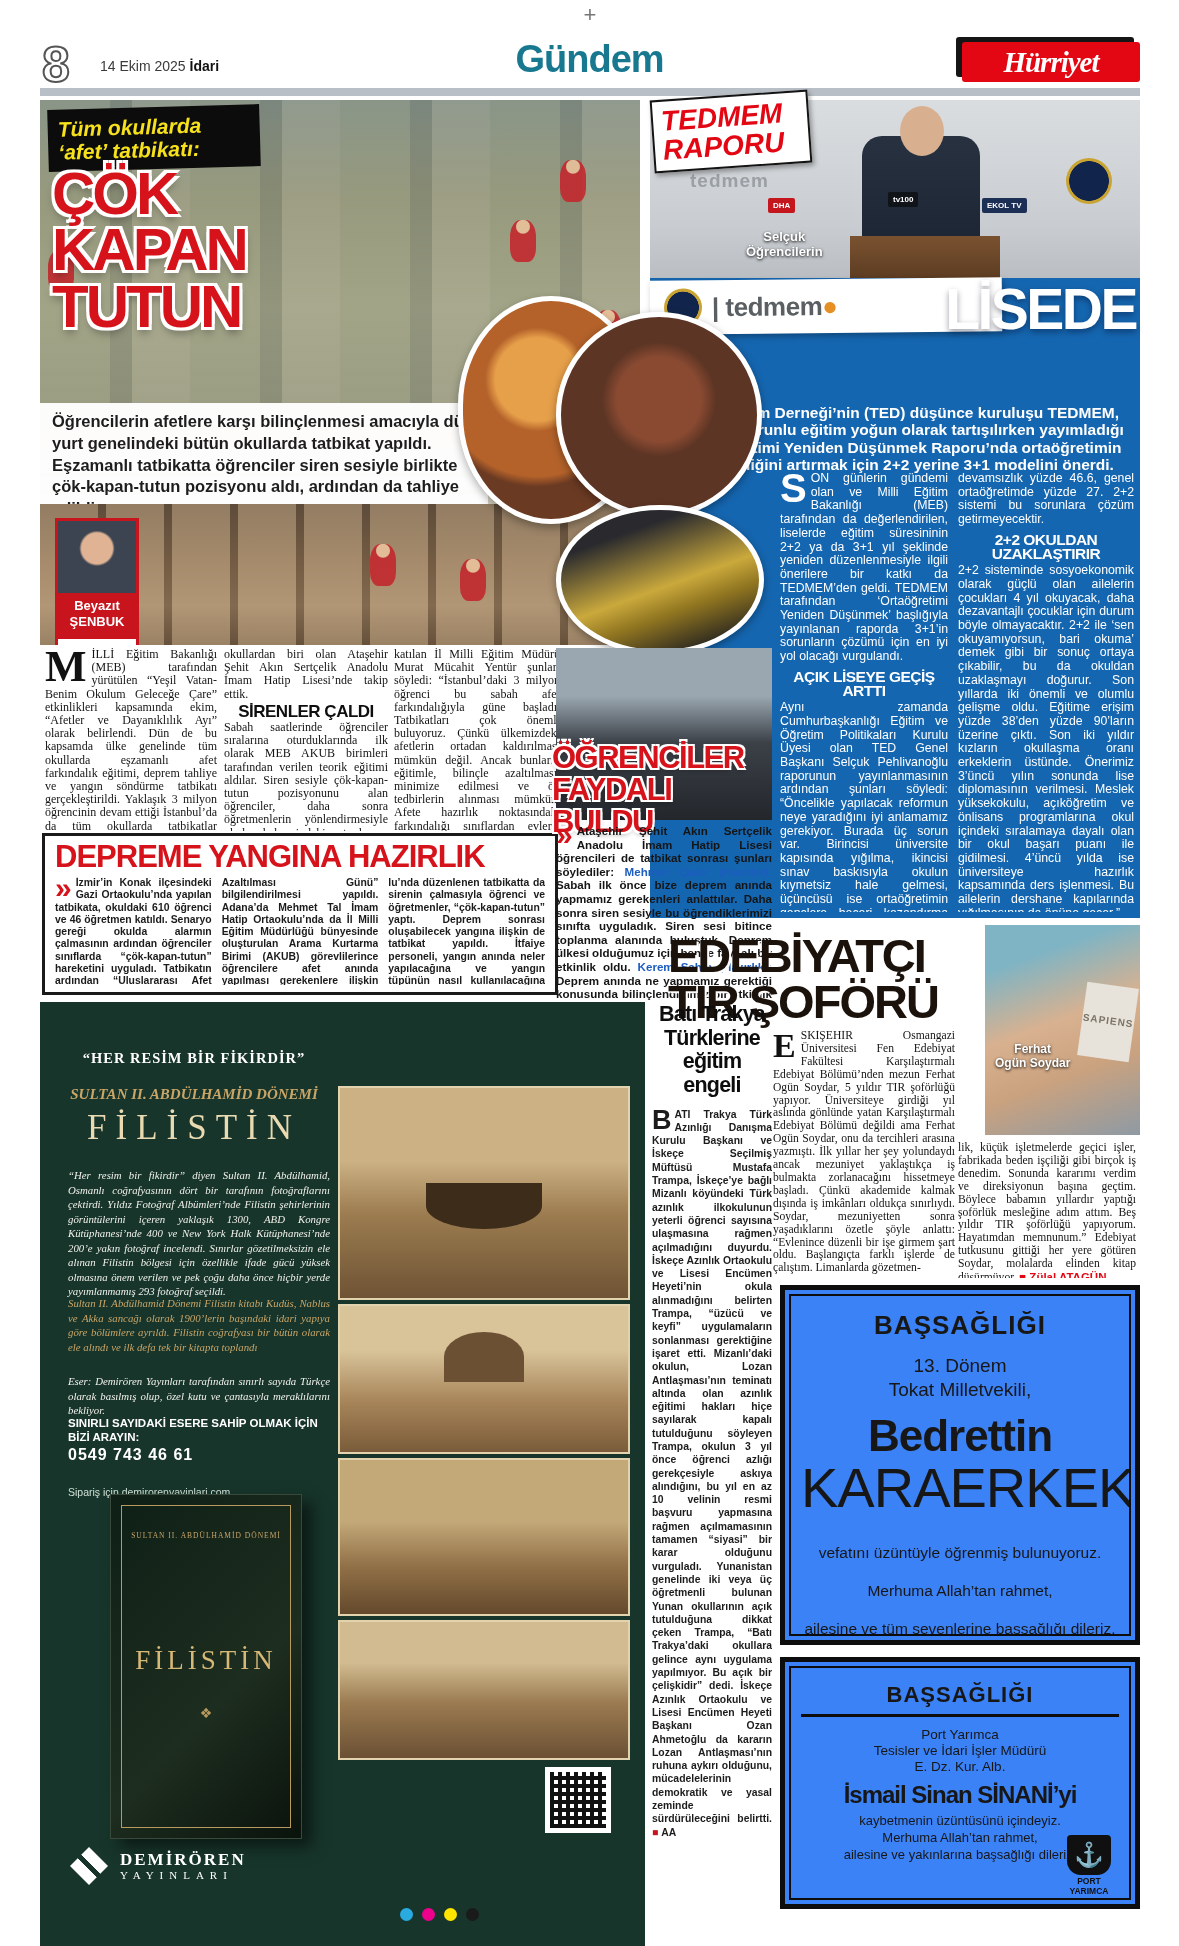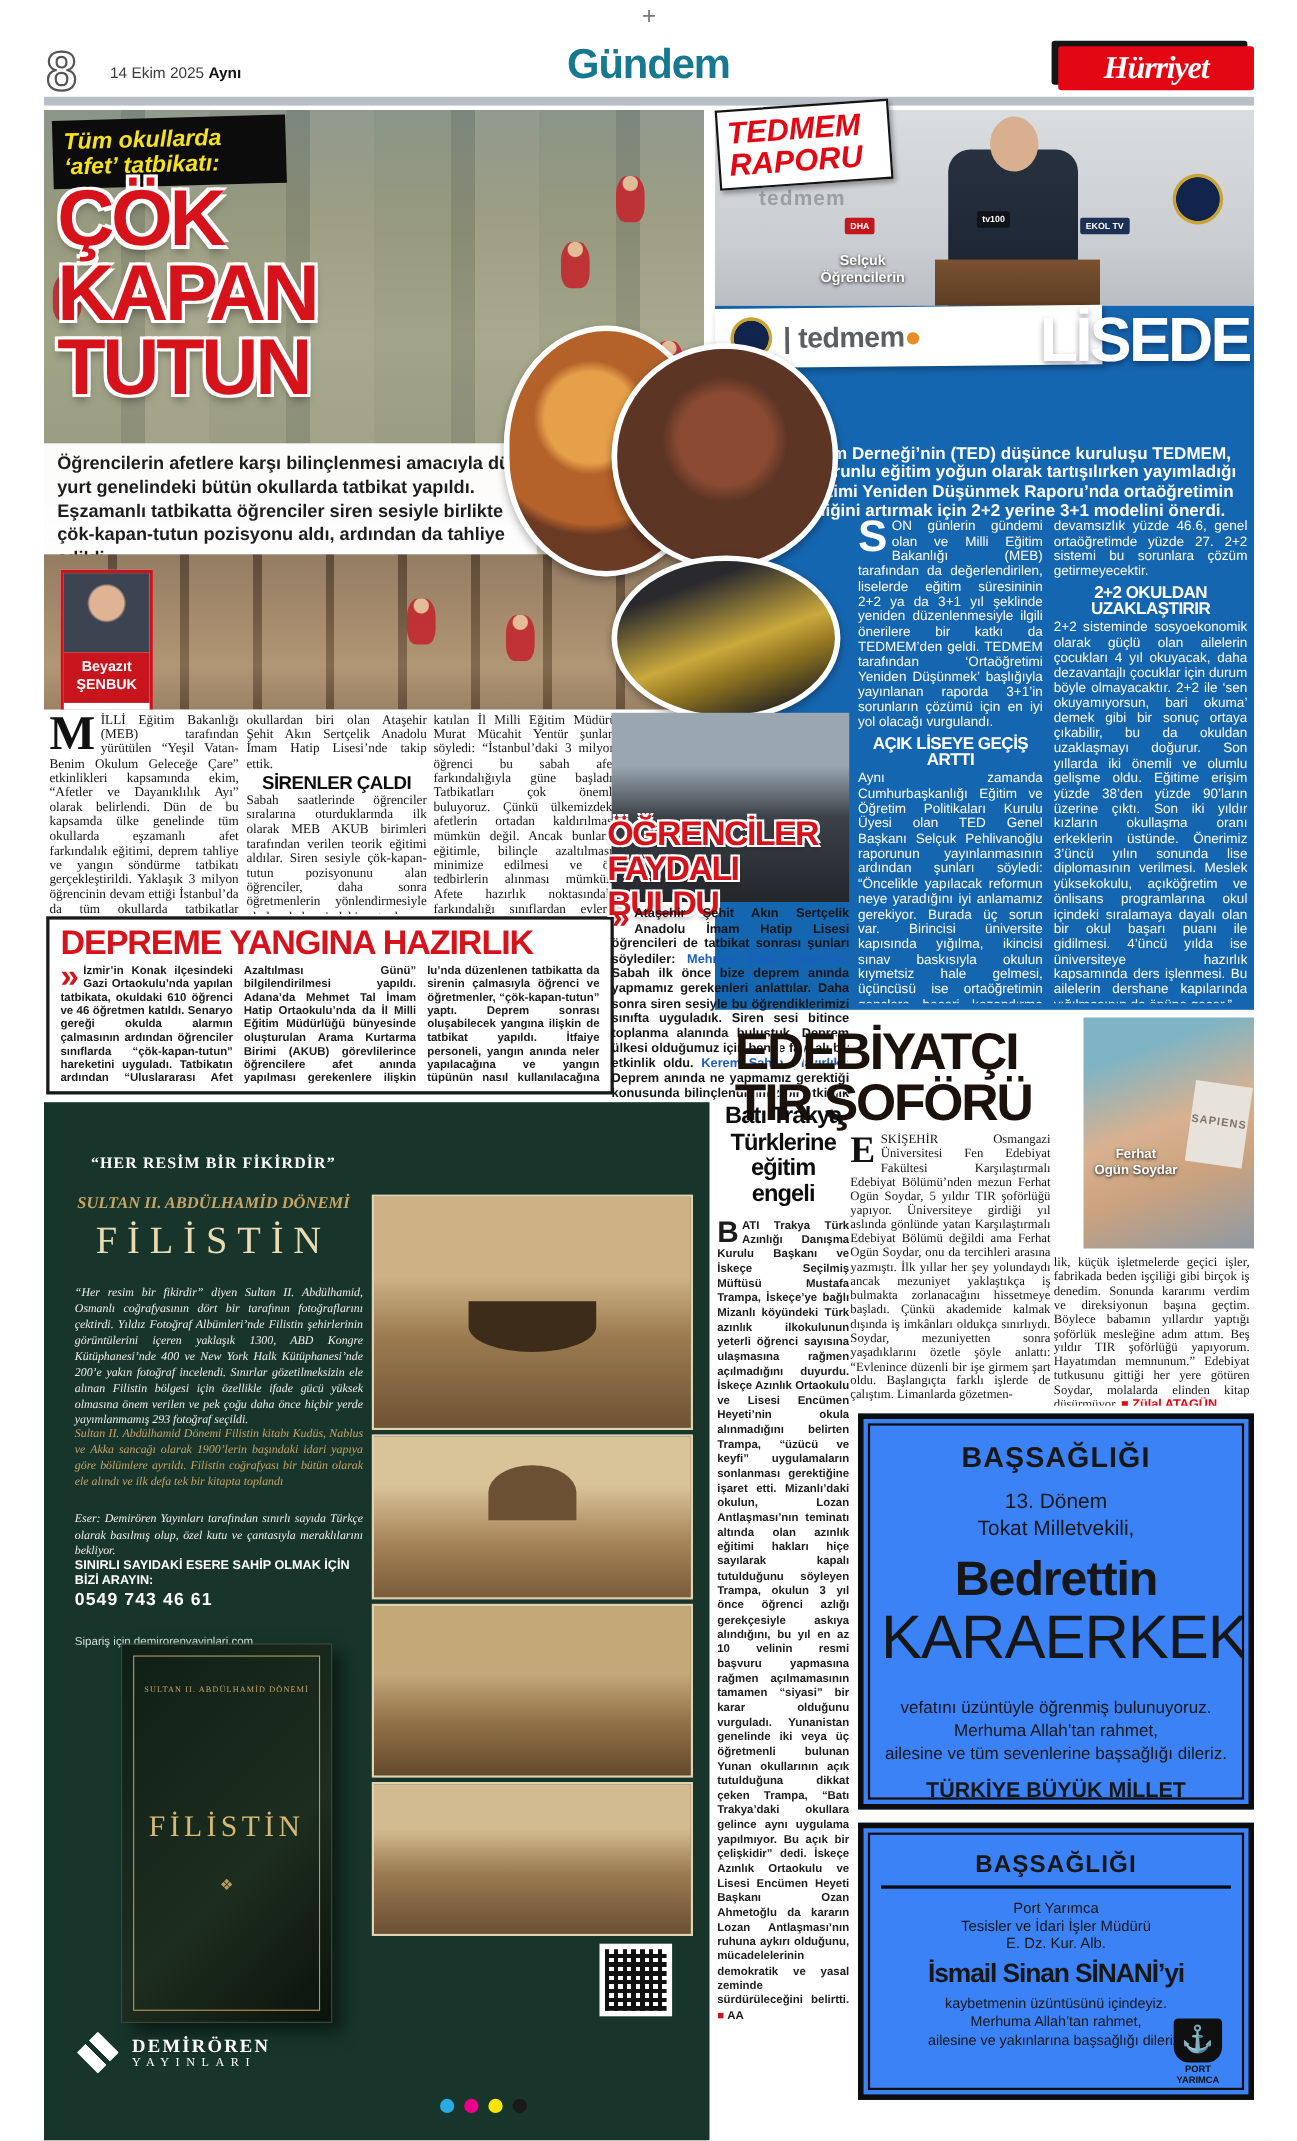--- a/index.html
+++ b/index.html
@@ -17,21 +17,21 @@
   .brand span{color:#fff;font-family:"Liberation Serif",serif;font-style:italic;font-weight:900;font-size:29px;letter-spacing:-1px}
   .header-rule{position:absolute;left:40px;top:88px;width:1100px;height:8px;background:#b9bfc6}
 
   
   .collage{position:absolute;left:40px;top:100px;width:600px;height:545px;overflow:hidden}
   .photo-base{position:absolute;inset:0;background:linear-gradient(180deg,#97a1a5 0%,#b0a98f 18%,#c6bea3 38%,#b8b09a 58%,#cfc9b8 78%,#c3bdad 100%)}
   .bldg{position:absolute;left:0;top:0;right:0;height:56%;background:repeating-linear-gradient(90deg,#7d8a6b 0 70px,#5f6c56 70px 92px,#8a9378 92px 150px);opacity:.5}
   .steps{position:absolute;left:0;bottom:0;right:0;height:34%;background:repeating-linear-gradient(180deg,#d8d4c6 0 13px,#b2ac9c 13px 17px);opacity:.8}
   .kid{position:absolute;width:26px;height:42px;border-radius:40% 40% 32% 32%;background:radial-gradient(circle at 50% 16%,#e9c29b 0 17%,#c2282e 20% 100%);opacity:.9}
   .kicker{position:absolute;left:8px;top:7px;width:212px;padding:8px 10px;background:#0c0c0c;transform:rotate(-1.6deg);color:#f6e11c;font-style:italic;font-weight:900;font-size:21px;line-height:1.1}
-  .mainhead{position:absolute;left:12px;top:66px;width:440px;font-weight:900;font-size:72px;line-height:.94;letter-spacing:-3px;color:#d6131b;
+  .mainhead{position:absolute;left:12px;top:66px;width:440px;font-weight:900;font-size:60px;line-height:.94;letter-spacing:-3px;color:#d6131b;
     text-shadow:-3px -3px 0 #fff,3px -3px 0 #fff,-3px 3px 0 #fff,3px 3px 0 #fff,0 6px 8px rgba(0,0,0,.35)}
   .intro-strip{position:absolute;left:0;top:303px;width:448px;background:rgba(255,255,255,.96);padding:8px 12px;font-weight:700;font-size:16.5px;line-height:1.32;color:#1d1d1d}
   .photo-classroom{position:absolute;left:0;top:404px;width:600px;height:141px;background:linear-gradient(180deg,#6f5b46,#8a6f52 40%,#9c8161 72%,#7a6248)}
   .desks{position:absolute;inset:0;background:repeating-linear-gradient(90deg,rgba(224,198,162,.45) 0 58px,rgba(20,10,5,.28) 58px 66px);opacity:.7}
   .byline-card{position:absolute;left:15px;top:418px;width:84px;height:152px;background:#fff;border:3px solid #c8141c}
   .byline-photo{width:100%;height:72px;background:radial-gradient(circle at 50% 38%,#dfb393 0 26%,#3c4452 30% 100%)}
   .byline-name{height:46px;background:#c8141c;color:#fff;font-weight:900;font-size:13px;text-align:center;line-height:1.25;padding-top:5px}
   .circle-inset{position:absolute;left:418px;top:196px;width:186px;height:228px;border-radius:50% / 48%;border:5px solid #fff;background:radial-gradient(circle at 42% 36%,#e7a04a 0 24%,#b4622a 30% 56%,#6b3a23 62% 100%);box-shadow:0 4px 8px rgba(0,0,0,.3)}
 
   
@@ -98,21 +98,21 @@
 
   
   .obit{position:absolute;background:#3b82f6;border:5px solid #0d0d0d;padding:4px}
   .obit-inner{border:2px solid #0d0d0d;width:100%;height:100%;text-align:center;color:#171717;padding:14px 10px;overflow:hidden}
   .ob1{left:780px;top:1285px;width:360px;height:360px}
   .ob2{left:780px;top:1657px;width:360px;height:252px}
   .ob-title{font-weight:900;font-size:26px;letter-spacing:1px;margin-bottom:14px}
   .ob-l{font-size:19px;margin:2px 0}
   .ob-name1{font-weight:900;font-size:44px;letter-spacing:-1px;margin-top:12px;line-height:1.05}
   .ob-name2{font-weight:400;font-size:56px;letter-spacing:-1px;line-height:1.05;margin-bottom:26px}
-  .ob-b{font-size:15.5px;margin:3px 0}
+  .ob-b{font-size:15.5px;margin:20px 0}
   .ob-org{font-weight:900;font-size:19.5px;margin-top:12px;line-height:1.25}
   .ob2 .ob-title{font-size:22px;border-bottom:3px solid #0d0d0d;padding-bottom:6px;margin-bottom:10px}
   .ob2 .ob-l{font-size:13.5px;margin:1px 0}
   .ob2 .ob-name1{font-size:24px;margin:8px 0 6px}
   .ob2 .ob-b{font-size:13px;margin:2px 0}
   .port-logo{position:absolute;right:14px;bottom:8px;width:64px;text-align:center}
   .port-shield{width:44px;height:40px;margin:0 auto;background:#101010;color:#fff;font-size:24px;line-height:40px;border-radius:4px 4px 14px 14px}
   .port-txt{font-size:8.5px;font-weight:900;color:#101010;line-height:1.1;margin-top:2px}
 
   
@@ -153,21 +153,21 @@
 </style>
 </head>
 <body>
 
 <div class="page">
 
   <div class="cropmark top">+</div>
   <div class="cropmark bottom">+</div>
 
   <div class="pagenum">8</div>
-  <div class="dateline"><span>14 Ekim 2025</span> <b>Aynı</b></div>
+  <div class="dateline"><span>14 Ekim 2025</span> <b>İdari</b></div>
   <div class="section-title">Gündem</div>
   <div class="brand">
       <span>Hürriyet</span>
     </div>
   <div class="header-rule"></div>
 
   <div class="collage">
     <div class="photo-base">
       <div class="bldg"></div>
       <div class="steps"></div>

